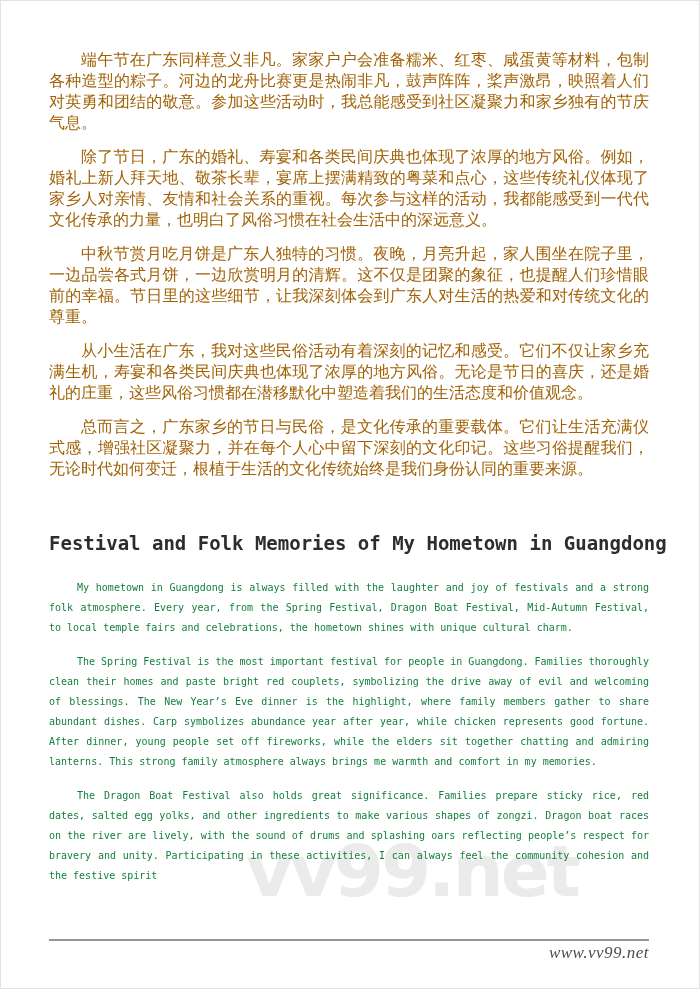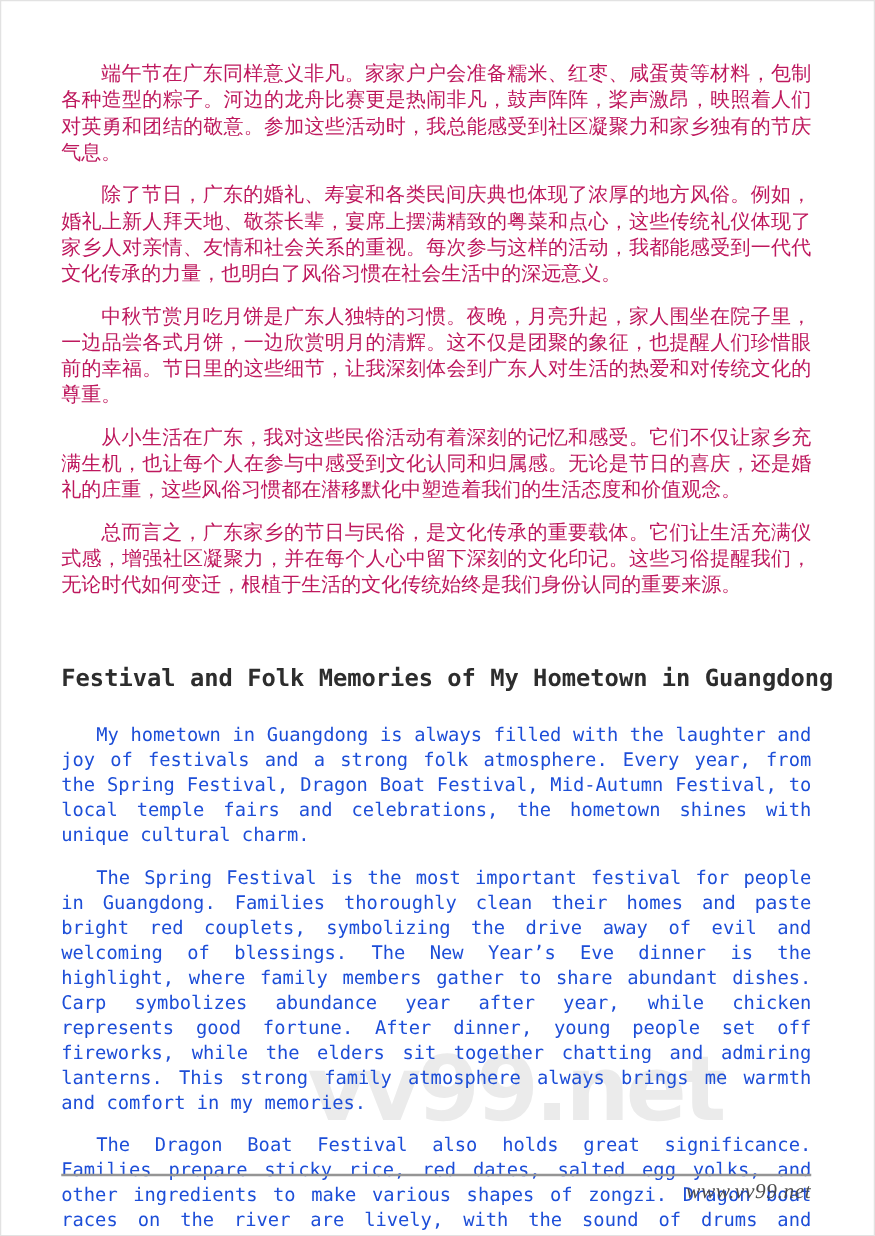--- a/index.html
+++ b/index.html
@@ -12,40 +12,40 @@
     box-sizing: border-box;
     border: 1px solid #e2e2e2;
     overflow: hidden;
   }
   .layer { position: relative; z-index: 1; }
   .cn-section { padding: 48px 50px 0 48px; }
   p.cn {
     font-family: "Liberation Serif", "DejaVu Serif", serif;
     font-size: 16px;
     line-height: 21px;
-    color: #be185d;
+    color: #a16207;
     text-align: justify;
     text-indent: 2em;
     margin: 0 0 13px 0;
   }
   h1.title {
     font-family: "DejaVu Sans Mono", "Liberation Mono", monospace;
     font-size: 19px;
     font-weight: 600;
     color: #2d2d2d;
     margin: 53px 48px 24px 48px;
     white-space: nowrap;
     letter-spacing: 0px;
   }
   .en-section { padding: 0 50px 0 48px; }
   p.en {
     font-family: "DejaVu Sans Mono", "Liberation Mono", monospace;
-    font-size: 15px;
+    font-size: 10px;
     line-height: 20px;
-    color: #1d4ed8;
+    color: #15803d;
     text-align: justify;
     text-indent: 28px;
     margin: 0 0 14px 0;
   }
   .watermark {
     position: absolute;
     left: 245px;
     top: 828px;
     z-index: 0;
     font-family: "DejaVu Sans", "Liberation Sans", sans-serif;
@@ -83,21 +83,21 @@
 
 <div class="page">
 
   <div class="watermark">vv99.net</div>
 
   <div class="layer">
     <div class="cn-section">
       <p class="cn">端午节在广东同样意义非凡。家家户户会准备糯米、红枣、咸蛋黄等材料，包制各种造型的粽子。河边的龙舟比赛更是热闹非凡，鼓声阵阵，桨声激昂，映照着人们对英勇和团结的敬意。参加这些活动时，我总能感受到社区凝聚力和家乡独有的节庆气息。</p>
       <p class="cn">除了节日，广东的婚礼、寿宴和各类民间庆典也体现了浓厚的地方风俗。例如，婚礼上新人拜天地、敬茶长辈，宴席上摆满精致的粤菜和点心，这些传统礼仪体现了家乡人对亲情、友情和社会关系的重视。每次参与这样的活动，我都能感受到一代代文化传承的力量，也明白了风俗习惯在社会生活中的深远意义。</p>
       <p class="cn">中秋节赏月吃月饼是广东人独特的习惯。夜晚，月亮升起，家人围坐在院子里，一边品尝各式月饼，一边欣赏明月的清辉。这不仅是团聚的象征，也提醒人们珍惜眼前的幸福。节日里的这些细节，让我深刻体会到广东人对生活的热爱和对传统文化的尊重。</p>
-      <p class="cn">从小生活在广东，我对这些民俗活动有着深刻的记忆和感受。它们不仅让家乡充满生机，也让每个人在参与中感受到文化认同和归属感。无论是节日的喜庆，还是婚礼的庄重，这些风俗习惯都在潜移默化中塑造着我们的生活态度和价值观念。</p>
+      <p class="cn">从小生活在广东，我对这些民俗活动有着深刻的记忆和感受。它们不仅让家乡充满生机，寿宴和各类民间庆典也体现了浓厚的地方风俗。无论是节日的喜庆，还是婚礼的庄重，这些风俗习惯都在潜移默化中塑造着我们的生活态度和价值观念。</p>
       <p class="cn">总而言之，广东家乡的节日与民俗，是文化传承的重要载体。它们让生活充满仪式感，增强社区凝聚力，并在每个人心中留下深刻的文化印记。这些习俗提醒我们，无论时代如何变迁，根植于生活的文化传统始终是我们身份认同的重要来源。</p>
     </div>
 
     <h1 class="title">Festival and Folk Memories of My Hometown in Guangdong</h1>
 
     <div class="en-section">
       <p class="en">My hometown in Guangdong is always filled with the laughter and joy of festivals and a strong folk atmosphere. Every year, from the Spring Festival, Dragon Boat Festival, Mid-Autumn Festival, to local temple fairs and celebrations, the hometown shines with unique cultural charm.</p>
       <p class="en">The Spring Festival is the most important festival for people in Guangdong. Families thoroughly clean their homes and paste bright red couplets, symbolizing the drive away of evil and welcoming of blessings. The New Year’s Eve dinner is the highlight, where family members gather to share abundant dishes. Carp symbolizes abundance year after year, while chicken represents good fortune. After dinner, young people set off fireworks, while the elders sit together chatting and admiring lanterns. This strong family atmosphere always brings me warmth and comfort in my memories.</p>
       <p class="en">The Dragon Boat Festival also holds great significance. Families prepare sticky rice, red dates, salted egg yolks, and other ingredients to make various shapes of zongzi. Dragon boat races on the river are lively, with the sound of drums and splashing oars reflecting people’s respect for bravery and unity. Participating in these activities, I can always feel the community cohesion and the festive spirit</p>
     </div>

